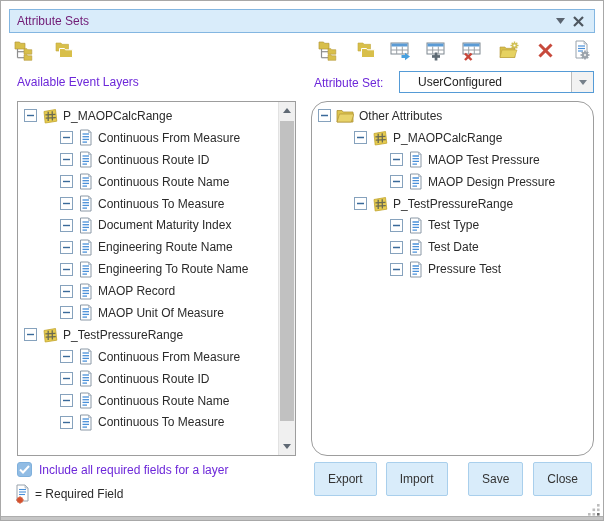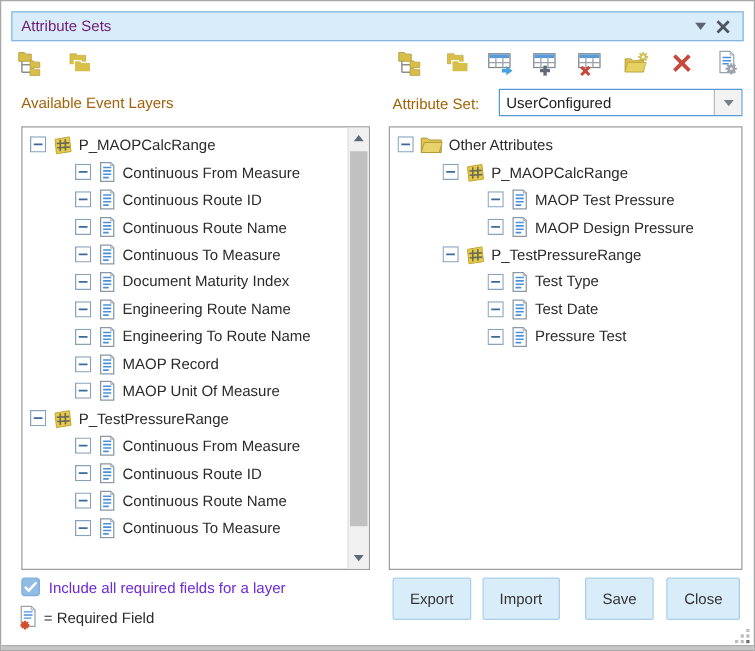--- a/index.html
+++ b/index.html
@@ -12,34 +12,34 @@
   .titlebar { position:absolute; left:8px; top:8px; right:8px; height:24px;
               background:#d9ecfa; border:1px solid #83b6e1; display:flex;
               align-items:center; padding:0 7px; font-size:12px; color:#701a75; }
   .title { flex:1; }
   .tb-btn { display:flex; align-items:center; justify-content:center;
             width:18px; height:18px; cursor:pointer; }
   .toolbar { position:absolute; top:36px; height:26px; display:flex; align-items:center; }
   .toolbar.left { left:12px; gap:14px; }
   .toolbar.right { right:10px; gap:12px; }
   .tbtn { width:24px; height:24px; display:flex; align-items:center; justify-content:center; cursor:pointer; }
-  .lbl { position:absolute; font-size:12px; color:#a16207; }
+  .lbl { position:absolute; font-size:12px; color:#6d28d9; }
   .available { left:16px; top:74px; }
   .attrset { left:313px; top:75px; }
   .combo { position:absolute; left:398px; top:70px; width:195px; height:22px;
-           border:1px solid #559bd6; background:#fff; display:flex; }
+           border:1px solid #559bd6; background:#fff; display:flex;padding-left:13px; }
   .combo-value { flex:1; font-size:12px; color:#222; padding:3px 0 0 5px; overflow:hidden; }
   .combo-btn { width:22px; border-left:1px solid #bcbcbc; background:#f2f2f2;
                display:flex; align-items:center; justify-content:center; cursor:pointer; }
   .darr { width:0; height:0; border-left:4px solid transparent; border-right:4px solid transparent;
           border-top:5px solid #76808a; }
   .panel { position:absolute; top:100px; height:355px; border:1px solid #9d9d9d;
            background:#fff; overflow:hidden;text-align:right; }
   .left-panel { left:16px; width:279px; }
-  .right-panel { left:310px; width:283px; }
+  .right-panel { left:310px; width:283px;border-radius:16px; }
   .tree { position:absolute; left:0; top:0; bottom:0; right:0; padding-top:3px; overflow:hidden; }
   .left-panel .tree { right:17px; }
   .trow { height:21.9px; display:flex; align-items:center; gap:5px; white-space:nowrap; cursor:default; }
   .tlabel { font-size:12px; color:#2b2b2b; }
   .ebox { display:inline-flex; width:13px; height:13px; flex:0 0 13px; cursor:pointer; }
   .icon { display:inline-flex; align-items:center; justify-content:center; }
   .scrollbar { position:absolute; top:0; right:0; bottom:0; width:17px;
                background:#f0f0f0; border-left:1px solid #e2e2e2; }
   .sb-up,.sb-down { position:absolute; left:0; width:16px; height:17px;
                     display:flex; align-items:center; justify-content:center; cursor:pointer; }

